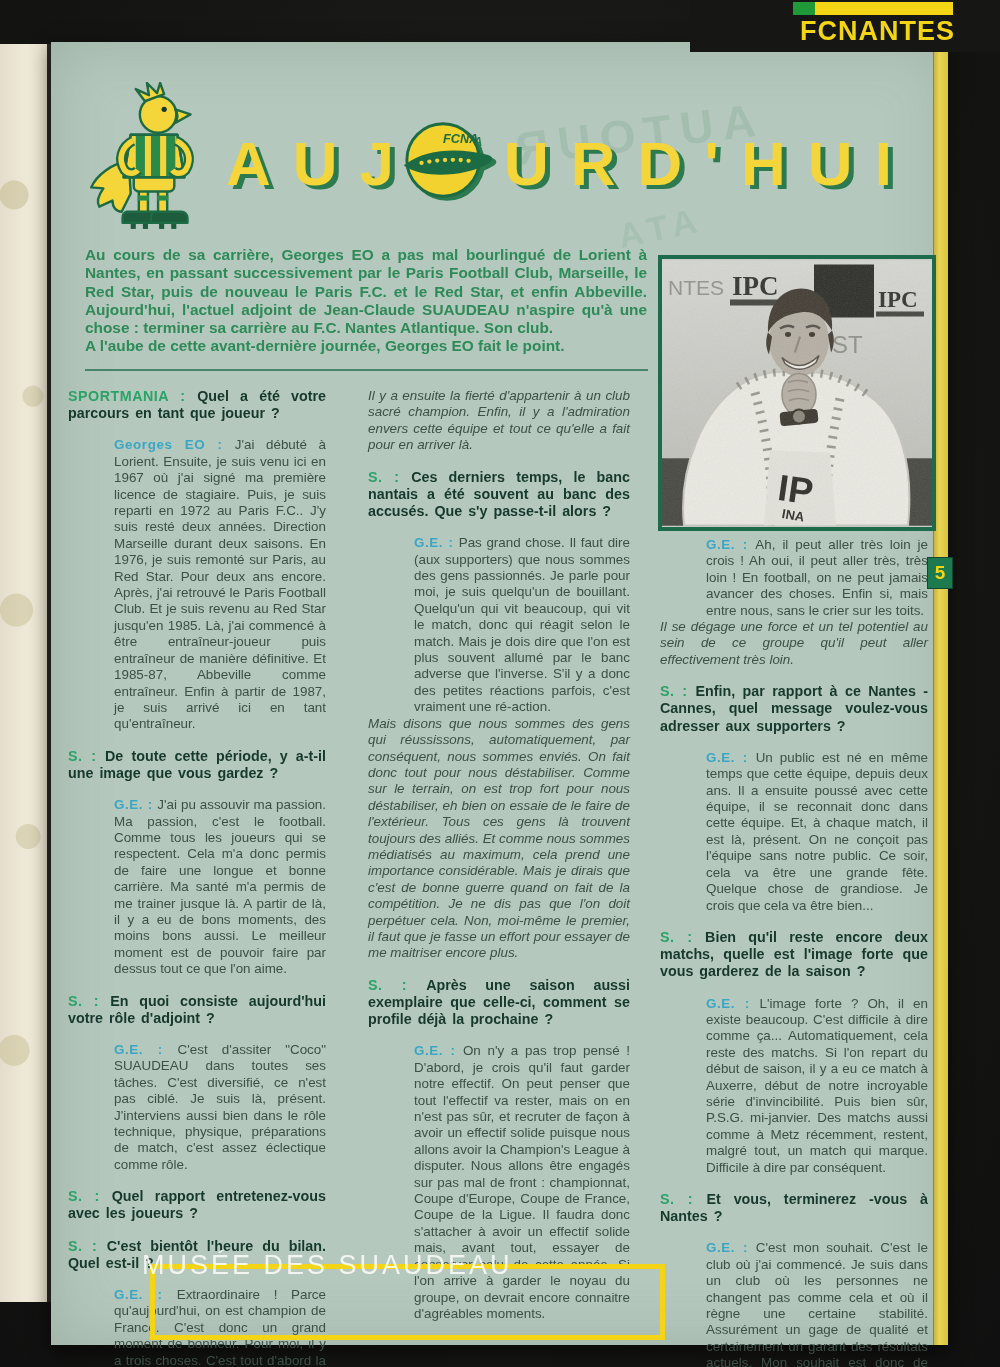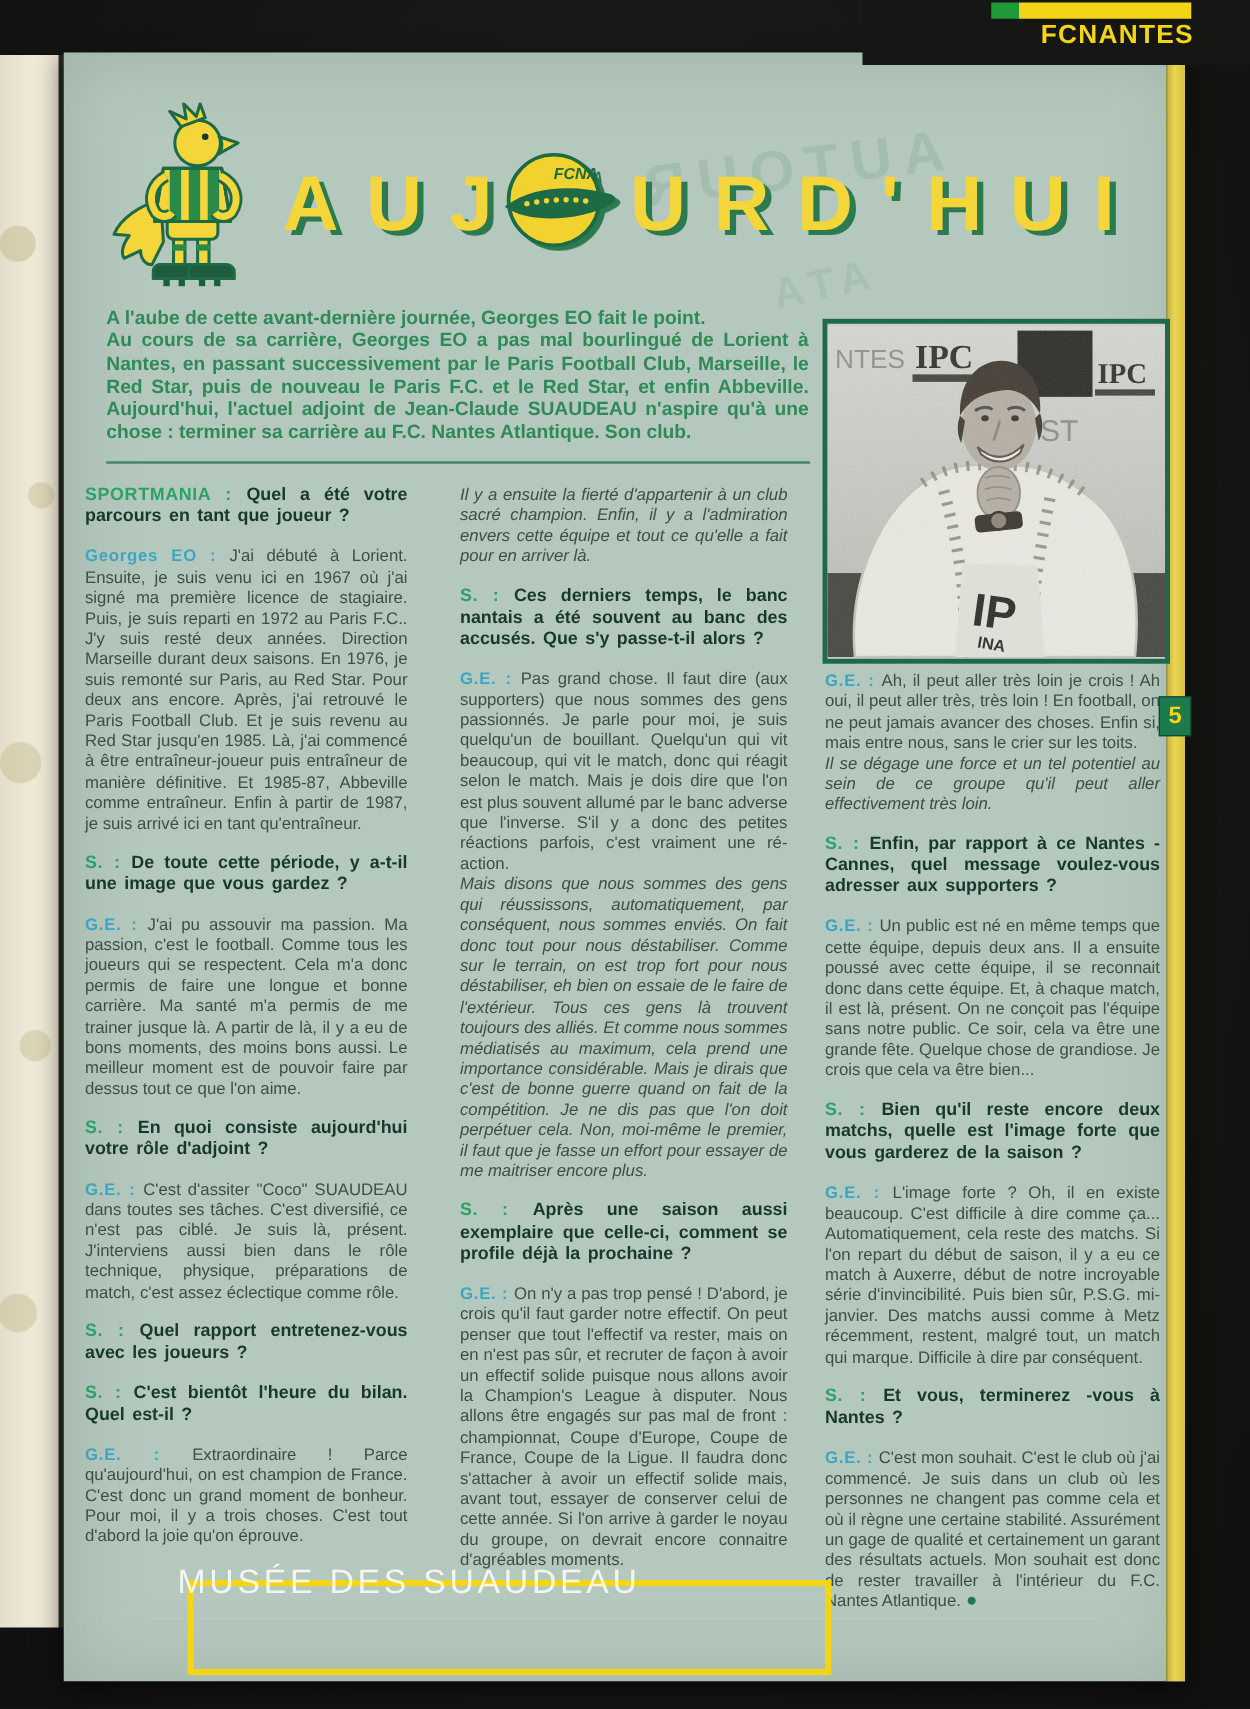--- a/index.html
+++ b/index.html
@@ -28,21 +28,21 @@
   }
   .yellow-strip{
     position:absolute;right:0;top:0;width:14px;height:100%;
     background:linear-gradient(to right,#c9b53e,#e9d453 40%,#d8c23f);
     border-left:1px solid #97852a;
   }
   
   .masthead{position:absolute;left:690px;top:0;width:310px;height:52px;background:#161614;z-index:6;}
   .brand-bar{position:absolute;top:2px;right:47px;width:160px;height:13px;
     background:linear-gradient(to right,#1f9a39 0 22px,var(--accent-yellow) 22px);}
-  .brand-text{position:absolute;top:16px;right:45px;font-weight:bold;font-size:21px;
+  .brand-text{position:absolute;top:16px;right:45px;font-weight:bold;font-size:27px;
     color:var(--accent-yellow);letter-spacing:1px;}
   
   .ghost{position:absolute;left:455px;top:66px;font-size:46px;font-weight:bold;
     color:#2f7d54;opacity:.13;letter-spacing:9px;transform:scaleX(-1) rotate(7deg);z-index:1;}
   .ghost2{position:absolute;left:560px;top:168px;font-size:34px;font-weight:bold;
     color:#2f7d54;opacity:.10;letter-spacing:7px;transform:scaleX(-1) rotate(12deg);z-index:1;}
   
   .mascot{position:absolute;left:86px;top:82px;width:132px;height:152px;z-index:2;}
   .title{position:absolute;left:226px;top:110px;width:716px;height:106px;display:flex;
     align-items:center;z-index:2;}
@@ -59,21 +59,21 @@
   .photo-frame{position:absolute;left:658px;top:255px;width:270px;height:268px;
     border:4px solid #1d6b4a;background:#cdcec8;z-index:2;}
   .photo-frame svg{display:block;width:100%;height:100%;}
   
   .col{position:absolute;top:388px;width:258px;font-size:13.4px;line-height:16.4px;
     color:var(--body-text);text-align:justify;z-index:2;}
   #col1{left:68px;}
   #col2{left:368px;width:262px;}
   #col3{left:660px;top:537px;width:268px;}
   .b-question{font-weight:bold;color:var(--question-dark);font-size:14.3px;line-height:17.2px;margin-top:15px;word-spacing:2px;}
-  .b-answer{margin-top:15px;}
+  .b-answer{margin-top:15px;margin-left:46px;}
   .b-para{margin-top:0;font-style:italic;}
   .col > div:first-child{margin-top:0;}
   .b-question .spk{color:var(--question-green);letter-spacing:.5px;}
   .b-answer .spk{color:var(--answer-blue);font-weight:bold;letter-spacing:.6px;}
   .end-dot{color:#1d7a4f;font-size:15px;}
   
   .badge{position:absolute;left:927px;top:557px;width:24px;height:30px;background:var(--badge-green);
     color:var(--accent-yellow);font-weight:bold;font-size:19px;display:flex;align-items:center;
     justify-content:center;z-index:7;border:1px solid #0f4a30;}
   
@@ -150,22 +150,22 @@
           <circle cx="54" cy="41.8" r="2.2"></circle>
           <circle cx="62" cy="42" r="2.2"></circle>
         <circle cx="70" cy="42.8" r="2.2"></circle>
       </g>
       <text x="62" y="25" font-size="13" font-style="italic" font-weight="bold" fill="#1d6b45" text-anchor="middle">FCNA</text>
     </svg>
     <span class="seg">URD'HUI</span>
   </div>
 
   <div class="intro">
+    <p>Au cours de sa carrière, Georges EO a pas mal bourlingué de Lorient à Nantes, en passant successivement par le Paris Football Club, Marseille, le Red Star, puis de nouveau le Paris F.C. et le Red Star, et enfin Abbeville. Aujourd'hui, l'actuel adjoint de Jean-Claude SUAUDEAU n'aspire qu'à une chose : terminer sa carrière au F.C. Nantes Atlantique. Son club.</p>
     <p>A l'aube de cette avant-dernière journée, Georges EO fait le point.</p>
-    <p>Au cours de sa carrière, Georges EO a pas mal bourlingué de Lorient à Nantes, en passant successivement par le Paris Football Club, Marseille, le Red Star, puis de nouveau le Paris F.C. et le Red Star, et enfin Abbeville. Aujourd'hui, l'actuel adjoint de Jean-Claude SUAUDEAU n'aspire qu'à une chose : terminer sa carrière au F.C. Nantes Atlantique. Son club.</p>
   </div>
   <div class="rule"></div>
 
   <div class="photo-frame">
     <svg viewBox="0 0 270 265">
       <defs>
         <linearGradient id="wallg" x1="0" y1="0" x2="0" y2="1">
           <stop offset="0" stop-color="#d6d7d1"></stop>
             <stop offset="1" stop-color="#b9bab3"></stop>
         </linearGradient>

